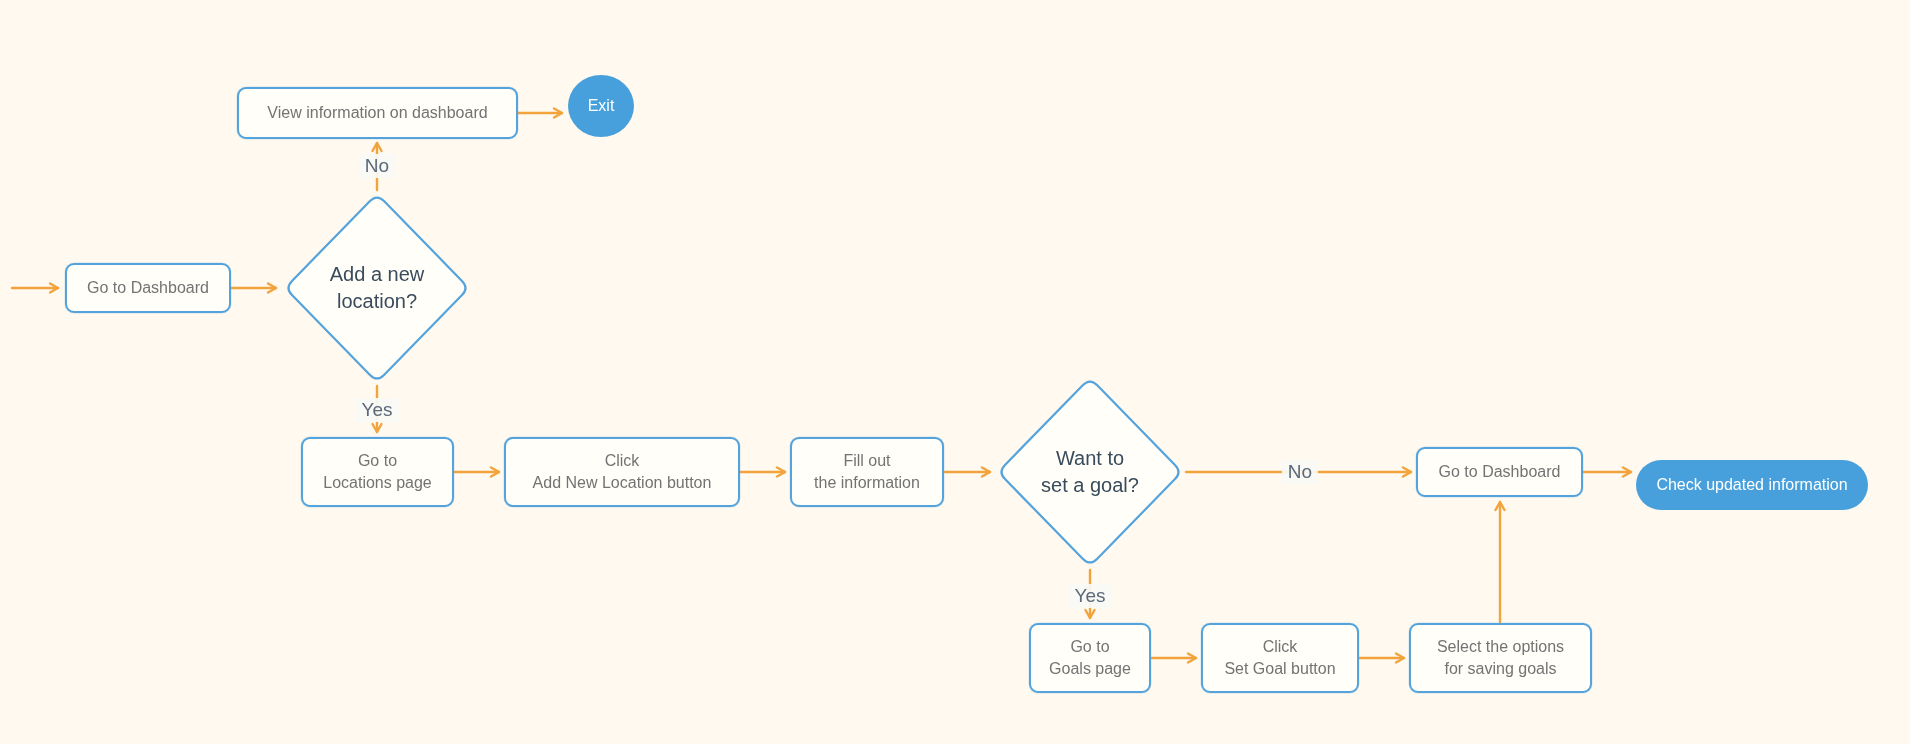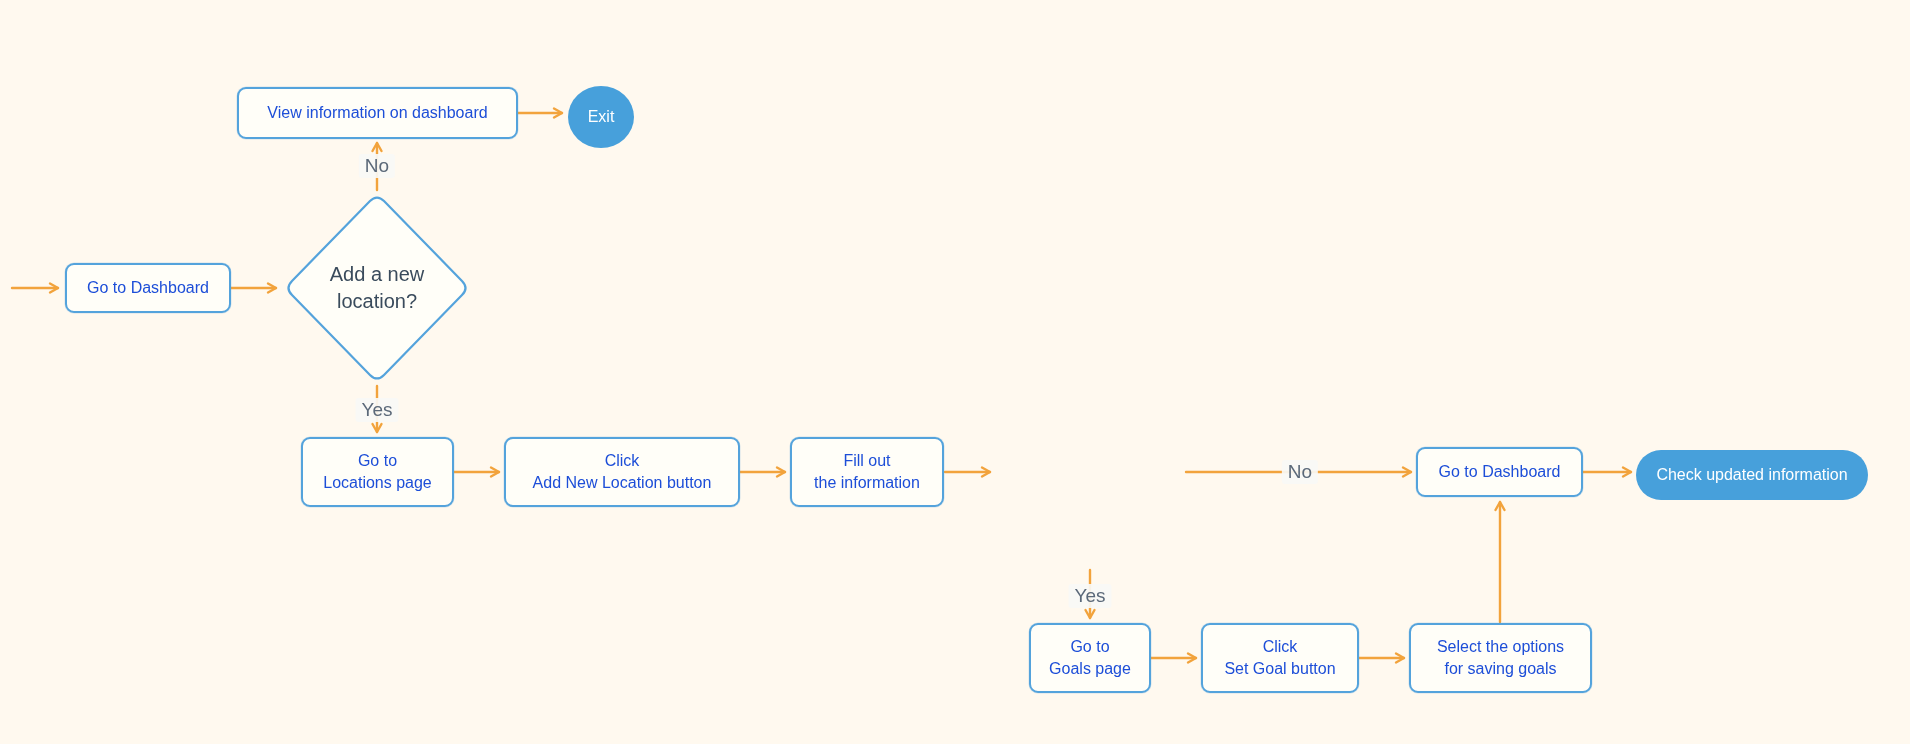--- a/index.html
+++ b/index.html
@@ -12,21 +12,21 @@
   .canvas { position: relative; width: 1910px; height: 744px; background: #FFF9EF; }
   .edges { position: absolute; left: 0; top: 0; width: 1910px; height: 744px; }
 
   .node {
     position: absolute;
     display: flex; align-items: center; justify-content: center;
     text-align: center;
     background: #FFFEF8;
     border: 2px solid #54A3DC;
     border-radius: 9px;
-    color: #1d4ed8;
+    color: #737373;
     font-size: 16px;
     line-height: 1.35;
     white-space: pre-line;
     box-shadow: 0 0 0 0.5px rgba(84,163,220,0.25);
   }
   .terminal {
     background: #47A0DB;
     border: none;
     color: #FFFFFF;
     border-radius: 999px;
@@ -94,35 +94,42 @@
   <div class="diamond" style="left:282px; top:191px; width:190px; height:194px;">
     <svg width="190" height="194" viewBox="0 0 190 194">
       <path d="M88,10.1 Q95,3 102,10.1 L180,89.9 Q187,97 180,104.1 L102,183.9 Q95,191 88,183.9 L10,104.1 Q3,97 10,89.9 Z" fill="#FFFEF8" stroke="#54A3DC" stroke-width="2.2"></path>
     </svg>
     <div class="dlabel">Add a new
 location?</div>
   </div>
 
   <div class="node" style="left:237px; top:87px; width:281px; height:52px;">View information on dashboard</div>
 
-  <div class="node terminal ellipse" style="left:568px; top:86px; width:66px; height:62px;">Exit</div>
+  <div class="node terminal ellipse" style="left:568px; top:75px; width:66px; height:62px;">Exit</div>
 
   <div class="node" style="left:301px; top:437px; width:153px; height:70px;">Go to
 Locations page</div>
 
   <div class="node" style="left:504px; top:437px; width:236px; height:70px;">Click
 Add New Location button</div>
 
   <div class="node" style="left:790px; top:437px; width:154px; height:70px;">Fill out
 the information</div>
 
+  <div class="diamond" style="left:995px; top:375px; width:190px; height:194px;">
+    <svg width="190" height="194" viewBox="0 0 190 194">
+      <path d="M88,10.1 Q95,3 102,10.1 L180,89.9 Q187,97 180,104.1 L102,183.9 Q95,191 88,183.9 L10,104.1 Q3,97 10,89.9 Z" fill="#FFFEF8" stroke="#54A3DC" stroke-width="2.2"></path>
+    </svg>
+    <div class="dlabel">Want to
+set a goal?</div>
+  </div>
 
   <div class="node" style="left:1416px; top:447px; width:167px; height:50px;">Go to Dashboard</div>
 
-  <div class="node terminal" style="left:1636px; top:450px; width:232px; height:50px;">Check updated information</div>
+  <div class="node terminal" style="left:1636px; top:460px; width:232px; height:50px;">Check updated information</div>
 
   <div class="node" style="left:1029px; top:623px; width:122px; height:70px;">Go to
 Goals page</div>
 
   <div class="node" style="left:1201px; top:623px; width:158px; height:70px;">Click
 Set Goal button</div>
 
   <div class="node" style="left:1409px; top:623px; width:183px; height:70px;">Select the options
 for saving goals</div>
 

